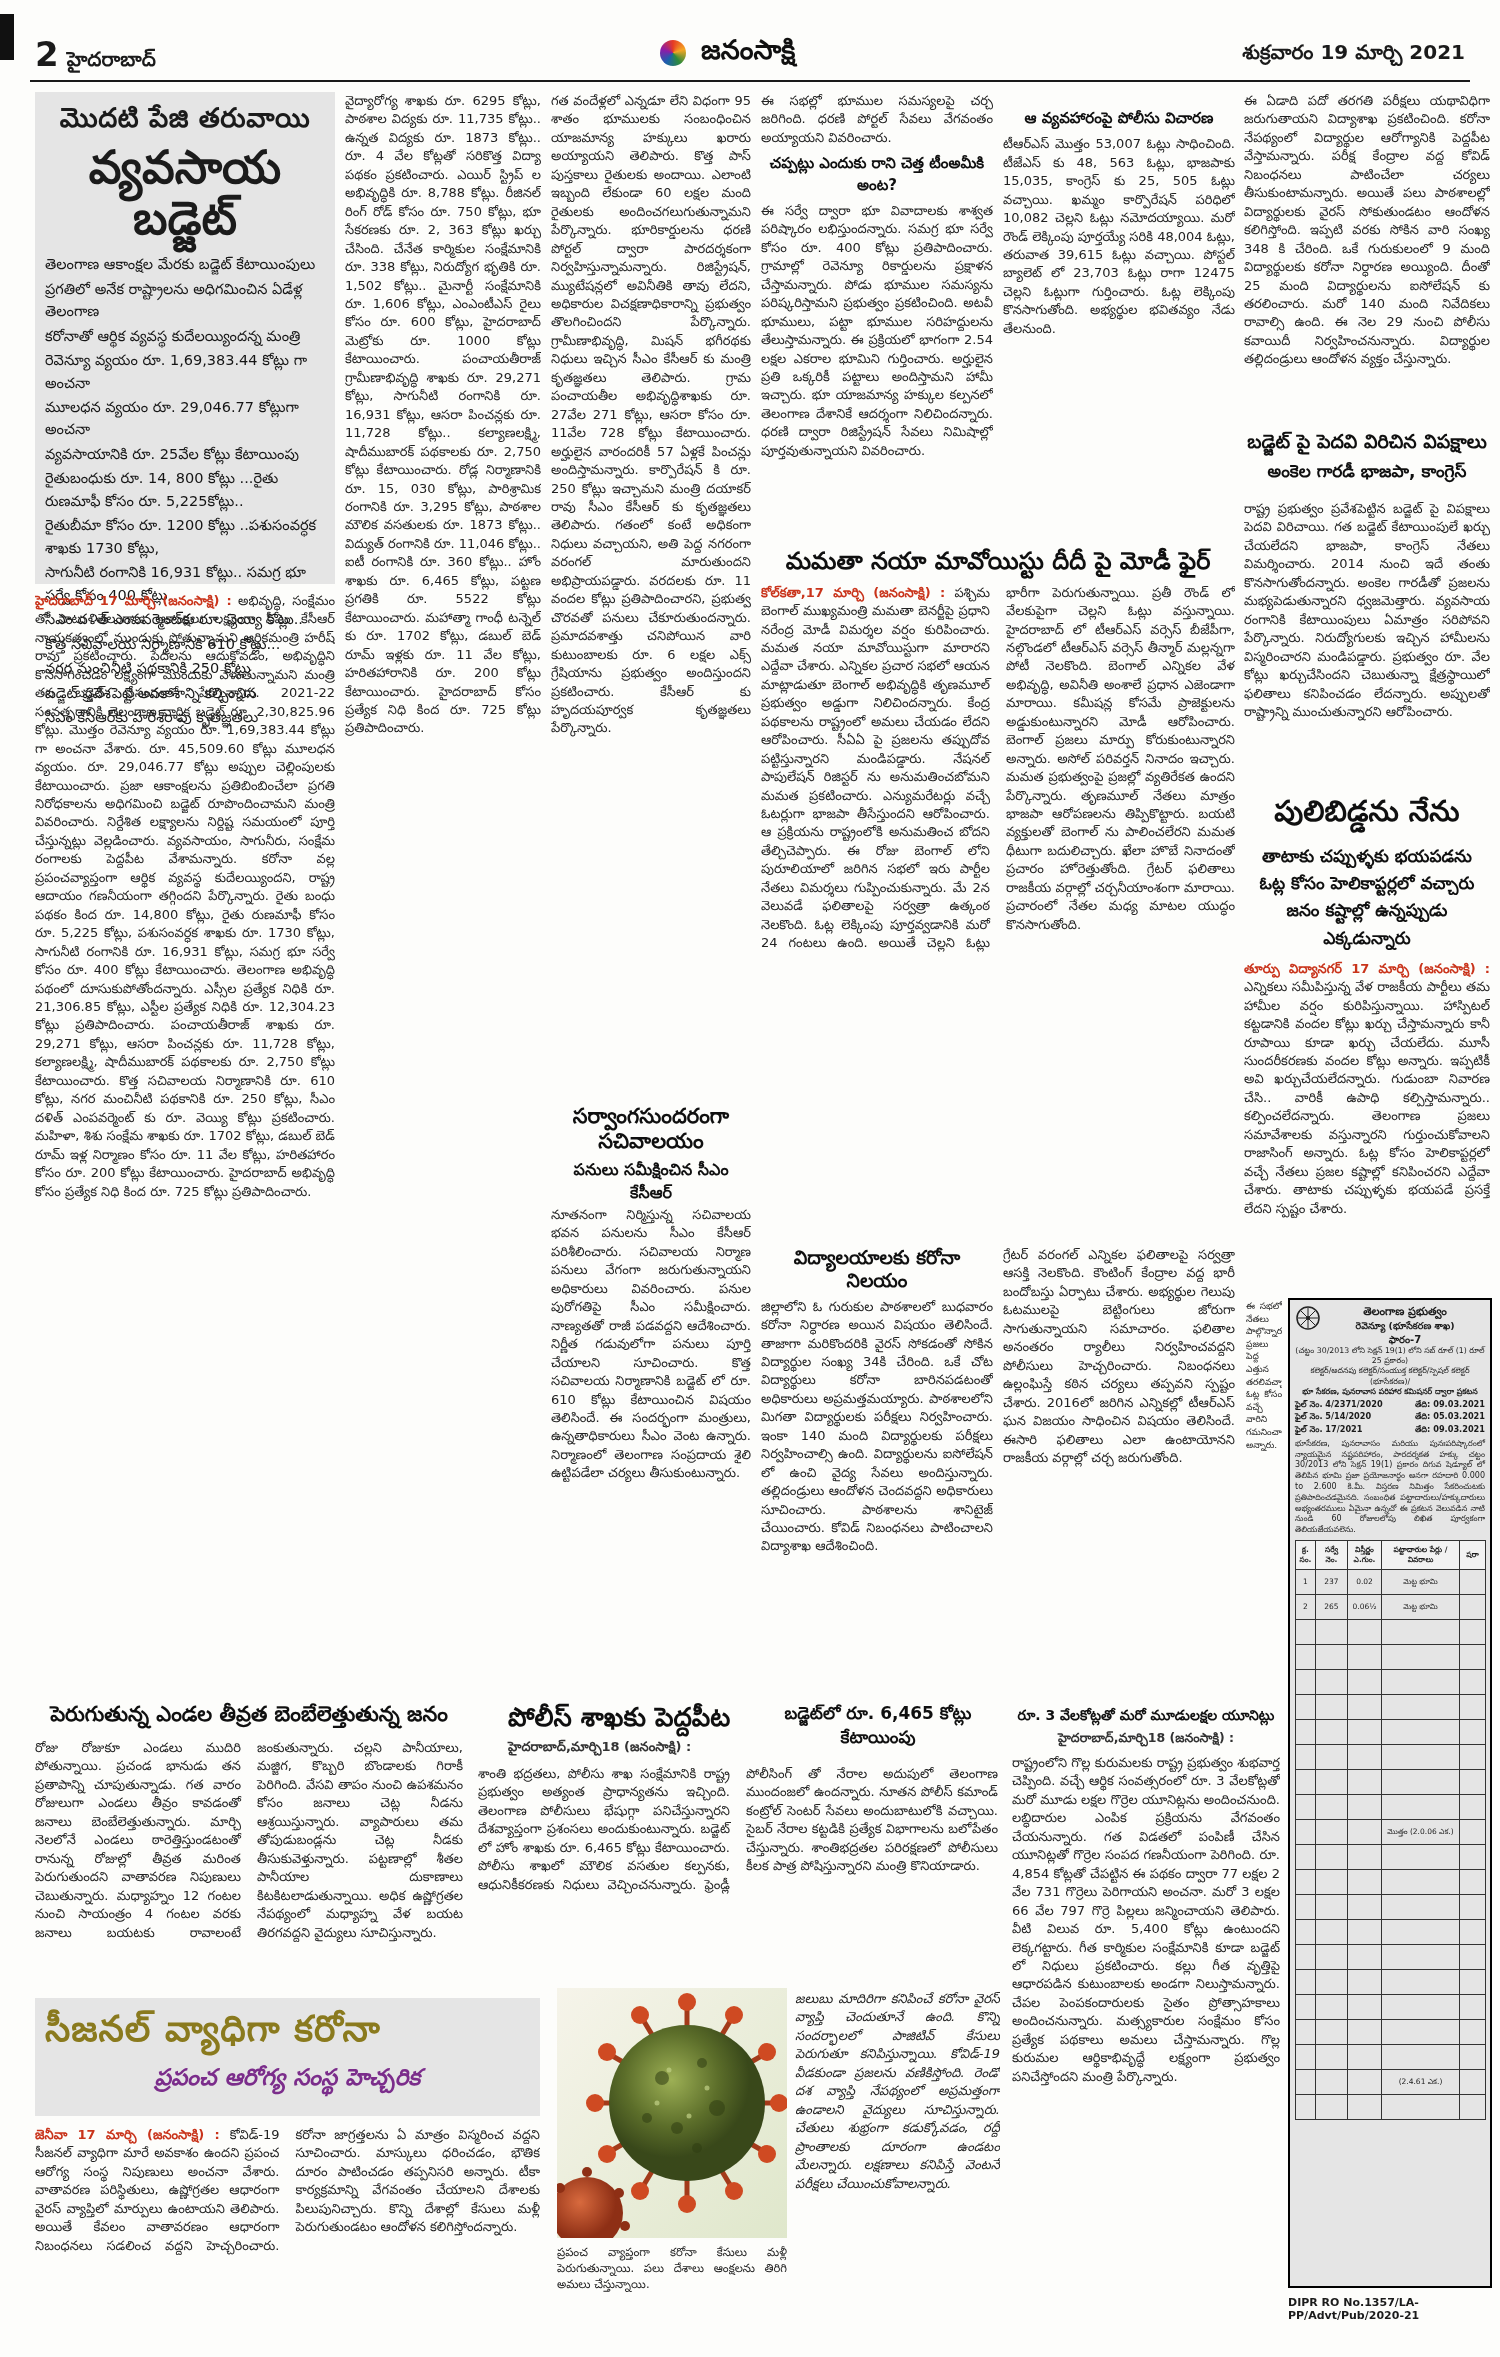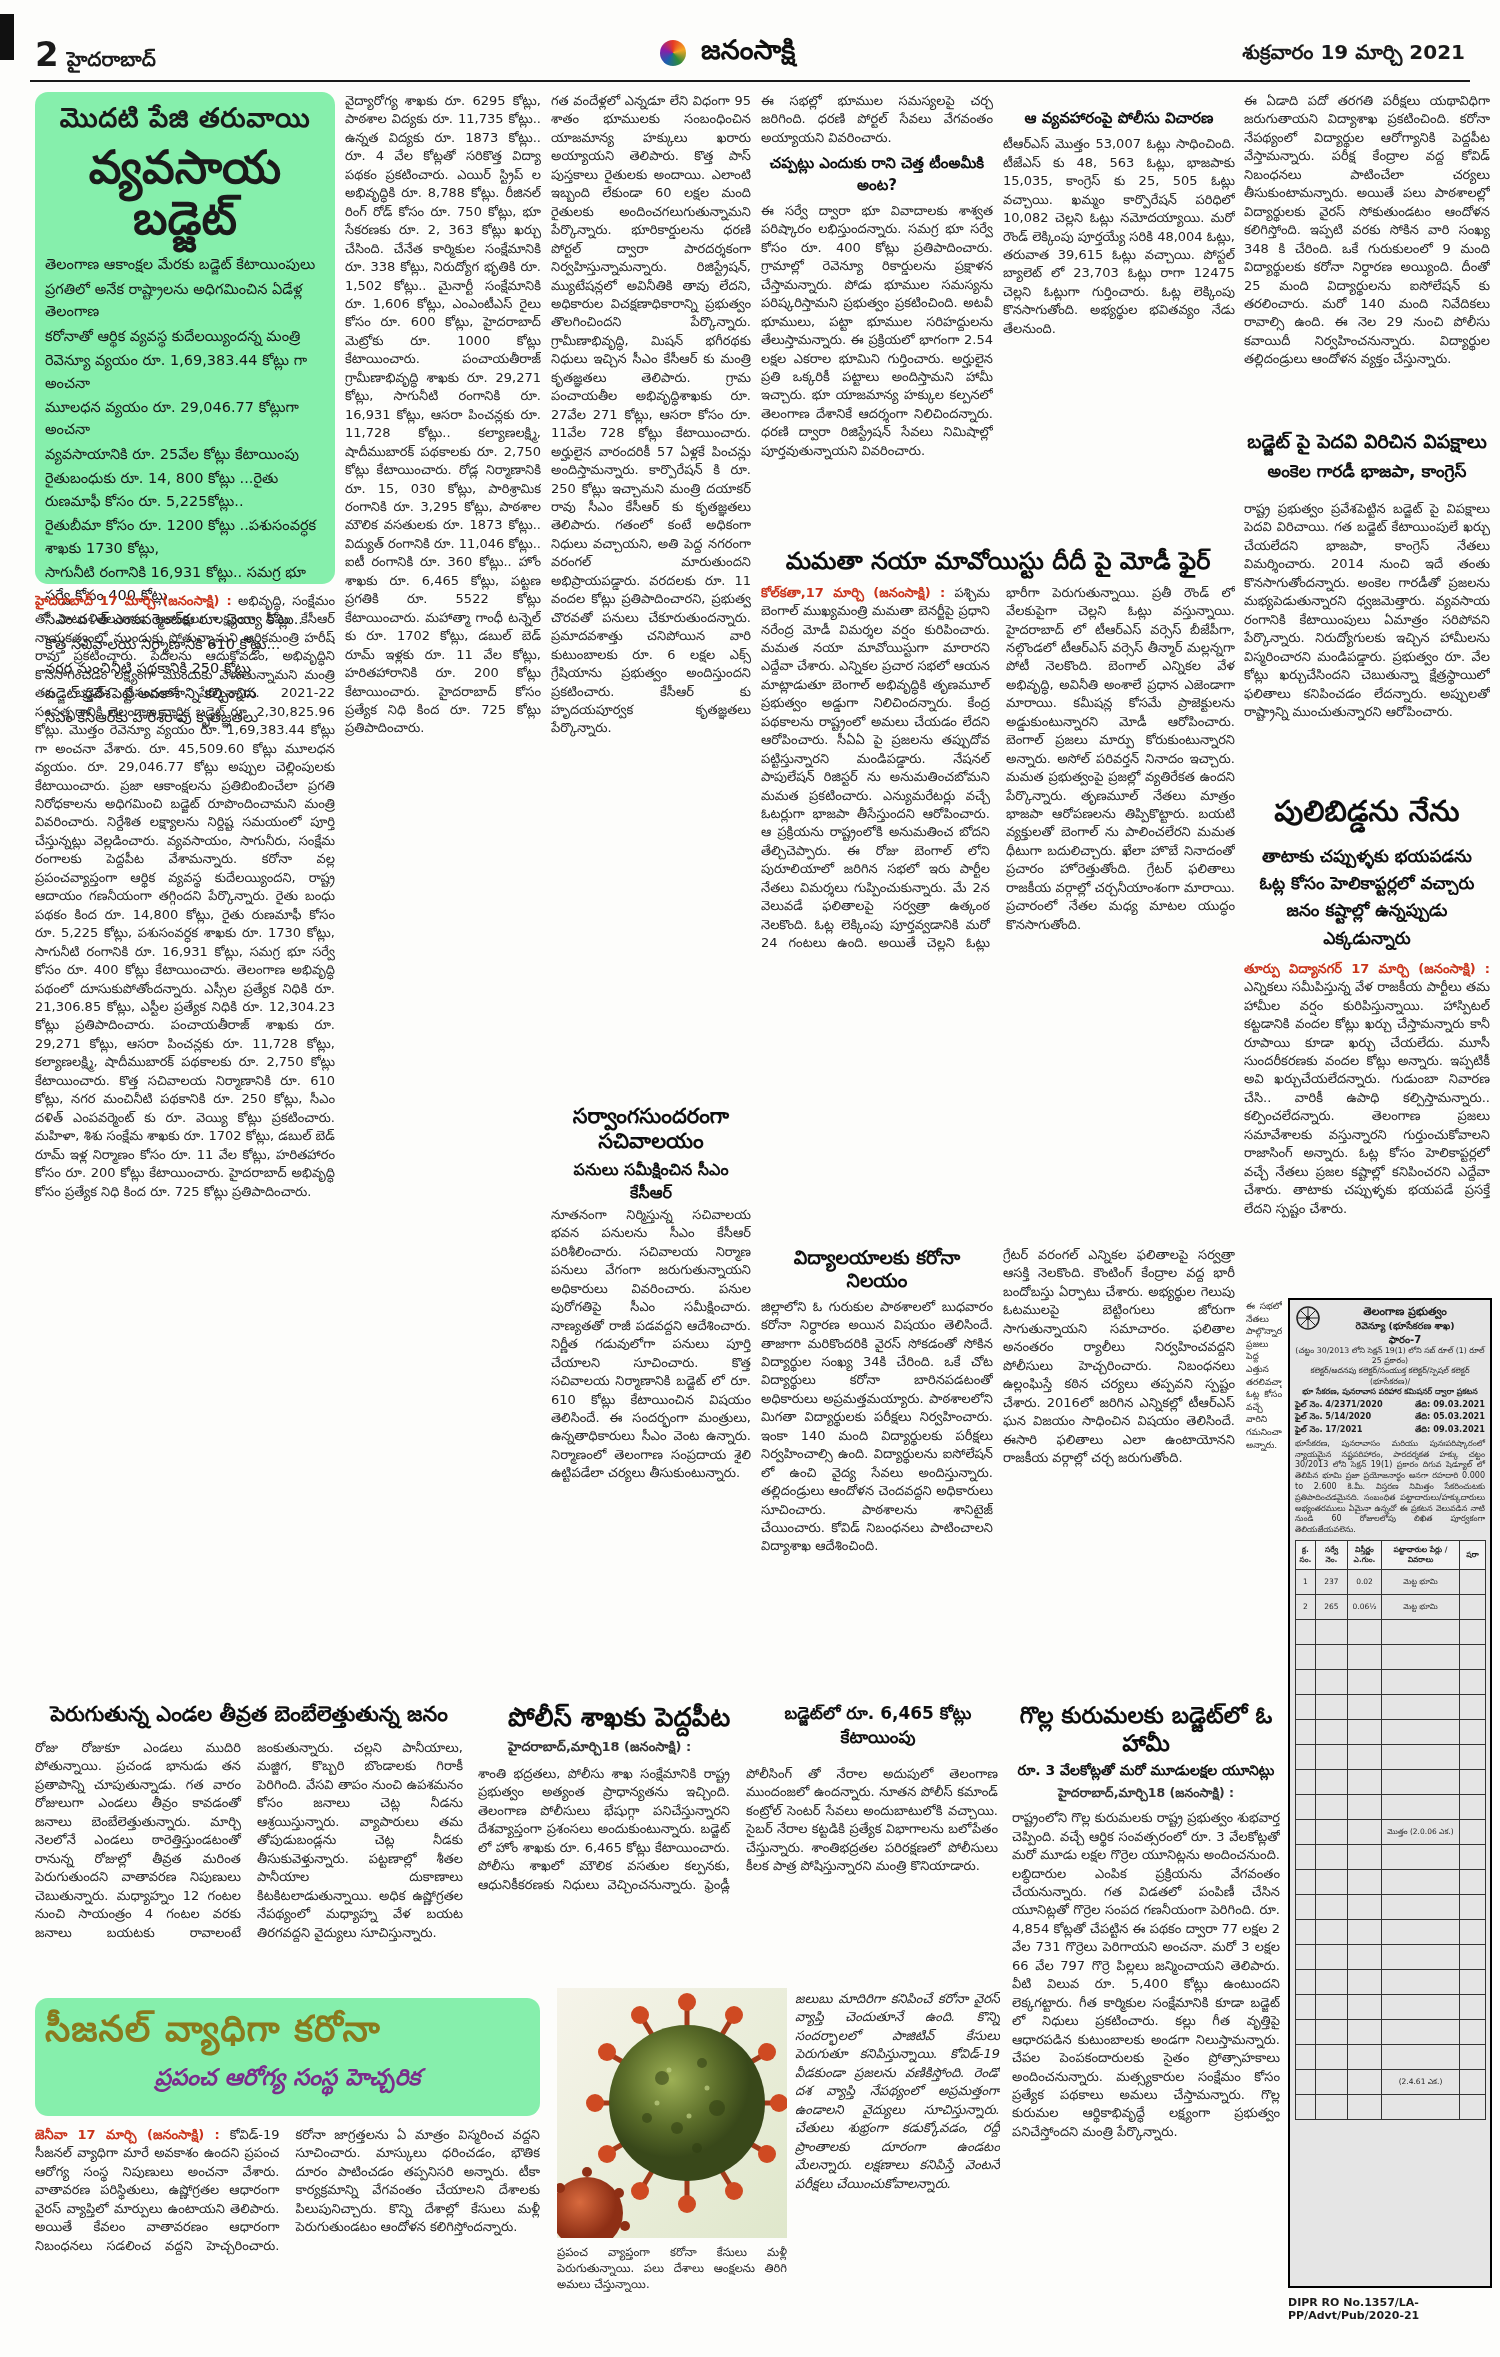--- a/index.html
+++ b/index.html
@@ -6,21 +6,21 @@
   #page{position:relative;width:1500px;height:2357px;background:#fdfdfb;overflow:hidden;
         font-family:"DejaVu Sans",sans-serif;color:#1b1b1b;}
   .abs{position:absolute;}
   .bodytext{font-size:13px;line-height:1.42;text-align:justify;overflow:hidden;height:100%;color:#222;}
   .bodytext.small{font-size:11.5px;line-height:1.38;}
   .cols2{column-count:2;column-gap:16px;}
   .dateline{font-weight:bold;color:#c9341b;}
   .dateline.dark{color:#333;}
   .kicker{font-weight:bold;font-size:27px;text-align:center;letter-spacing:.5px;}
   .bighead{font-weight:bold;font-size:46px;text-align:center;line-height:1.1;margin-top:2px;}
-  .graybox{background:#86efac;padding:10px 10px 8px 10px;box-sizing:border-box;border-radius:13px;}
+  .graybox{background:#e5e5e5;padding:10px 10px 8px 10px;box-sizing:border-box;}
   .sumlines{margin-top:10px;font-size:14.5px;line-height:1.55;color:#151515;}
   .sumlines div{margin:0 0 2px 0;}
   .h-center{font-weight:bold;text-align:center;color:#101010;}
   .subhead-bold{font-weight:bold;text-align:center;font-size:15px;margin:6px 0;color:#101010;}
   .headrule{height:2px;background:#1a1a1a;}
   .notice{border:2.5px solid #000;background:#e5e5e5;box-sizing:border-box;padding:5px 5px;font-size:8.5px;line-height:1.3;}
   .notice .nh{text-align:center;font-weight:bold;font-size:11px;line-height:1.35;}
   .notice .nh-s{text-align:center;font-size:7.8px;line-height:1.3;}
   .notice table{width:100%;border-collapse:collapse;table-layout:fixed;margin-top:4px;}
   .notice th,.notice td{border:1px solid #333;font-size:7.5px;padding:1px 2px;height:22px;
@@ -380,21 +380,20 @@
       <div style="width:300px;">
         <div class="h-center" style="font-size:26px;text-align:left;padding-left:30px;">పోలీస్ శాఖకు పెద్దపీట</div>
         <div class="dateline dark" style="font-size:13px;padding-left:30px;">హైదరాబాద్,మార్చి18 (జనంసాక్షి) :</div>
       </div>
       <div class="h-center" style="width:200px;font-size:17px;line-height:1.4;">బడ్జెట్‌లో రూ. 6,465 కోట్లు కేటాయింపు</div>
     </div>
     <div class="bodytext cols2" style="margin-top:8px;height:200px;">శాంతి భద్రతలు, పోలీసు శాఖ సంక్షేమానికి రాష్ట్ర ప్రభుత్వం అత్యంత ప్రాధాన్యతను ఇచ్చింది. తెలంగాణ పోలీసులు భేషుగ్గా పనిచేస్తున్నారని దేశవ్యాప్తంగా ప్రశంసలు అందుకుంటున్నారు. బడ్జెట్ లో హోం శాఖకు రూ. 6,465 కోట్లు కేటాయించారు. పోలీసు శాఖలో మౌలిక వసతుల కల్పనకు, ఆధునికీకరణకు నిధులు వెచ్చించనున్నారు. ఫ్రెండ్లీ పోలీసింగ్ తో నేరాల అదుపులో తెలంగాణ ముందంజలో ఉందన్నారు. నూతన పోలీస్ కమాండ్ కంట్రోల్ సెంటర్ సేవలు అందుబాటులోకి వచ్చాయి. సైబర్ నేరాల కట్టడికి ప్రత్యేక విభాగాలను బలోపేతం చేస్తున్నారు. శాంతిభద్రతల పరిరక్షణలో పోలీసులు కీలక పాత్ర పోషిస్తున్నారని మంత్రి కొనియాడారు.</div>
   </div>
 
   <div class="abs" style="left:1012px;top:1702px;width:268px;height:640px;">
-    <div class="h-center" style="font-size:23px;line-height:1.2;">గొల్ల కురుమలకు బడ్జెట్‌లో ఓ హామీ</div>
     <div class="h-center" style="font-size:14px;margin-top:5px;">రూ. 3 వేలకోట్లతో మరో మూడులక్షల యూనిట్లు</div>
     <div class="dateline dark" style="font-size:12.5px;text-align:center;margin-top:3px;">హైదరాబాద్,మార్చి18 (జనంసాక్షి) :</div>
     <div class="bodytext" style="margin-top:6px;height:540px;">రాష్ట్రంలోని గొల్ల కురుమలకు రాష్ట్ర ప్రభుత్వం శుభవార్త చెప్పింది. వచ్చే ఆర్థిక సంవత్సరంలో రూ. 3 వేలకోట్లతో మరో మూడు లక్షల గొర్రెల యూనిట్లను అందించనుంది. లబ్ధిదారుల ఎంపిక ప్రక్రియను వేగవంతం చేయనున్నారు. గత విడతలో పంపిణీ చేసిన యూనిట్లతో గొర్రెల సంపద గణనీయంగా పెరిగింది. రూ. 4,854 కోట్లతో చేపట్టిన ఈ పథకం ద్వారా 77 లక్షల 2 వేల 731 గొర్రెలు పెరిగాయని అంచనా. మరో 3 లక్షల 66 వేల 797 గొర్రె పిల్లలు జన్మించాయని తెలిపారు. వీటి విలువ రూ. 5,400 కోట్లు ఉంటుందని లెక్కగట్టారు. గీత కార్మికుల సంక్షేమానికి కూడా బడ్జెట్ లో నిధులు ప్రకటించారు. కల్లు గీత వృత్తిపై ఆధారపడిన కుటుంబాలకు అండగా నిలుస్తామన్నారు. చేపల పెంపకందారులకు సైతం ప్రోత్సాహకాలు అందించనున్నారు. మత్స్యకారుల సంక్షేమం కోసం ప్రత్యేక పథకాలు అమలు చేస్తామన్నారు. గొల్ల కురుమల ఆర్థికాభివృద్ధే లక్ష్యంగా ప్రభుత్వం పనిచేస్తోందని మంత్రి పేర్కొన్నారు.</div>
   </div>
 
   <div class="abs graybox" style="left:35px;top:1998px;width:505px;height:118px;">
     <div class="olivehead">సీజనల్ వ్యాధిగా కరోనా</div>
     <div class="purplehead">ప్రపంచ ఆరోగ్య సంస్థ హెచ్చరిక</div>
   </div>
   <div class="abs" style="left:35px;top:2126px;width:505px;height:220px;">

